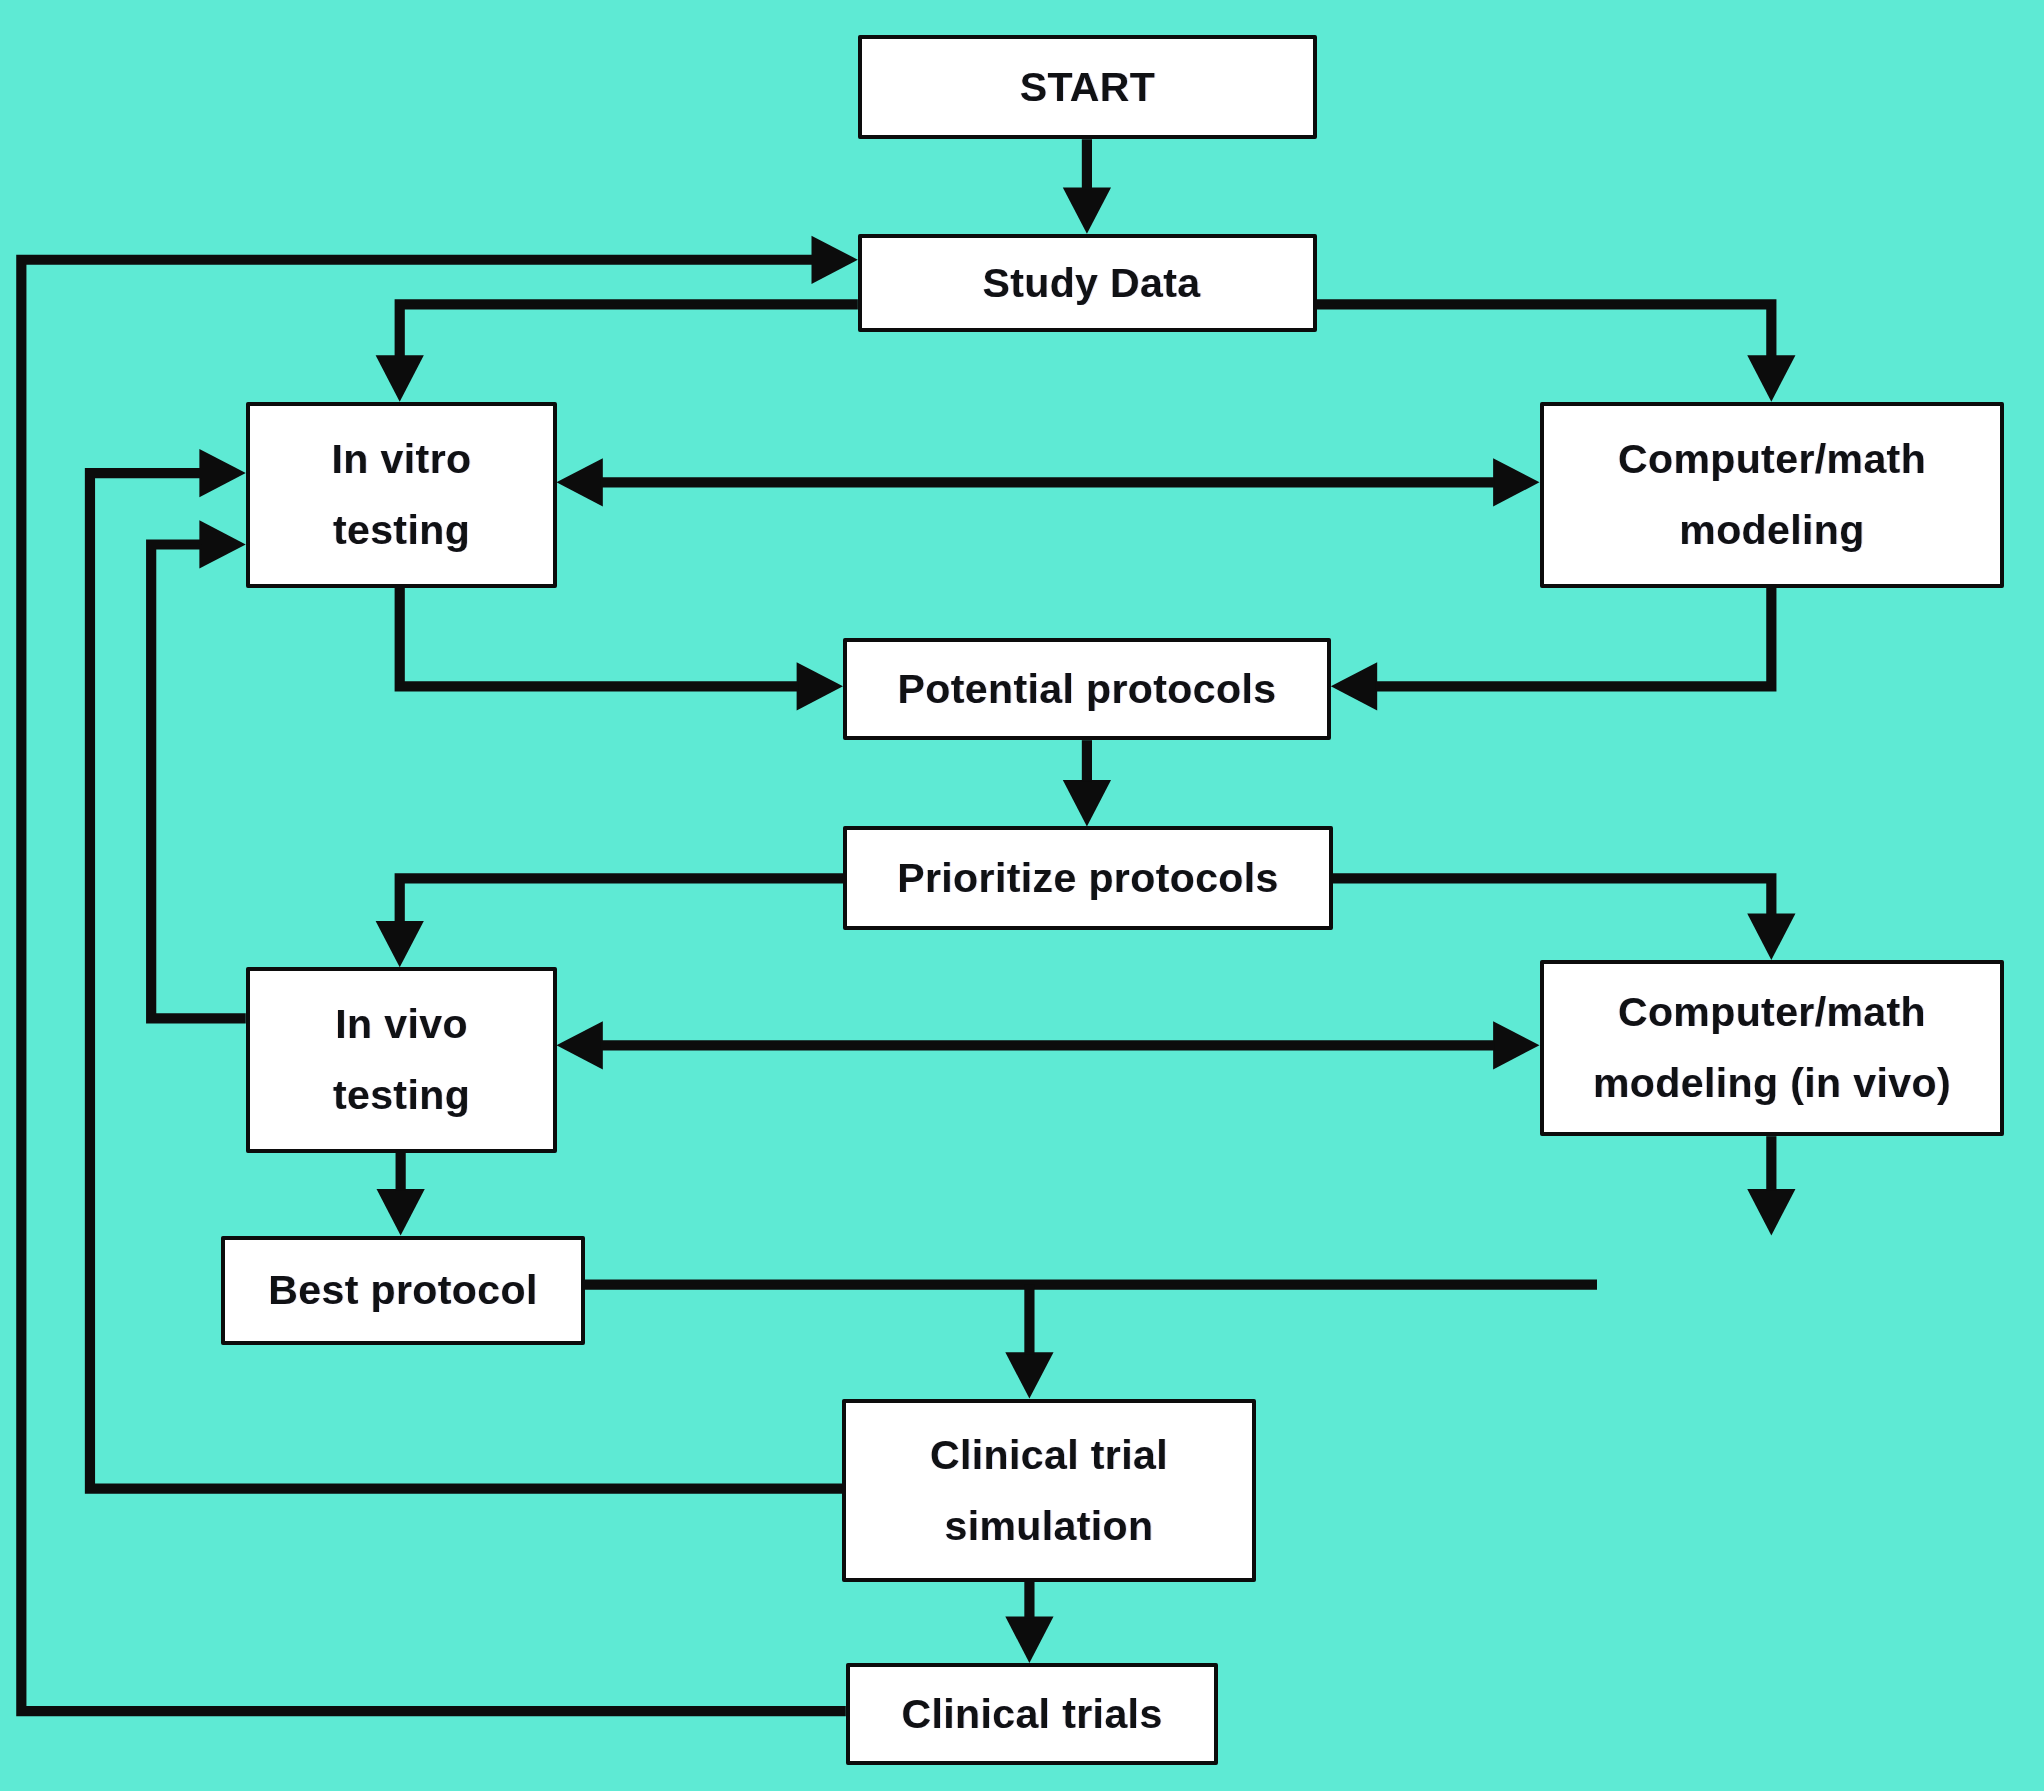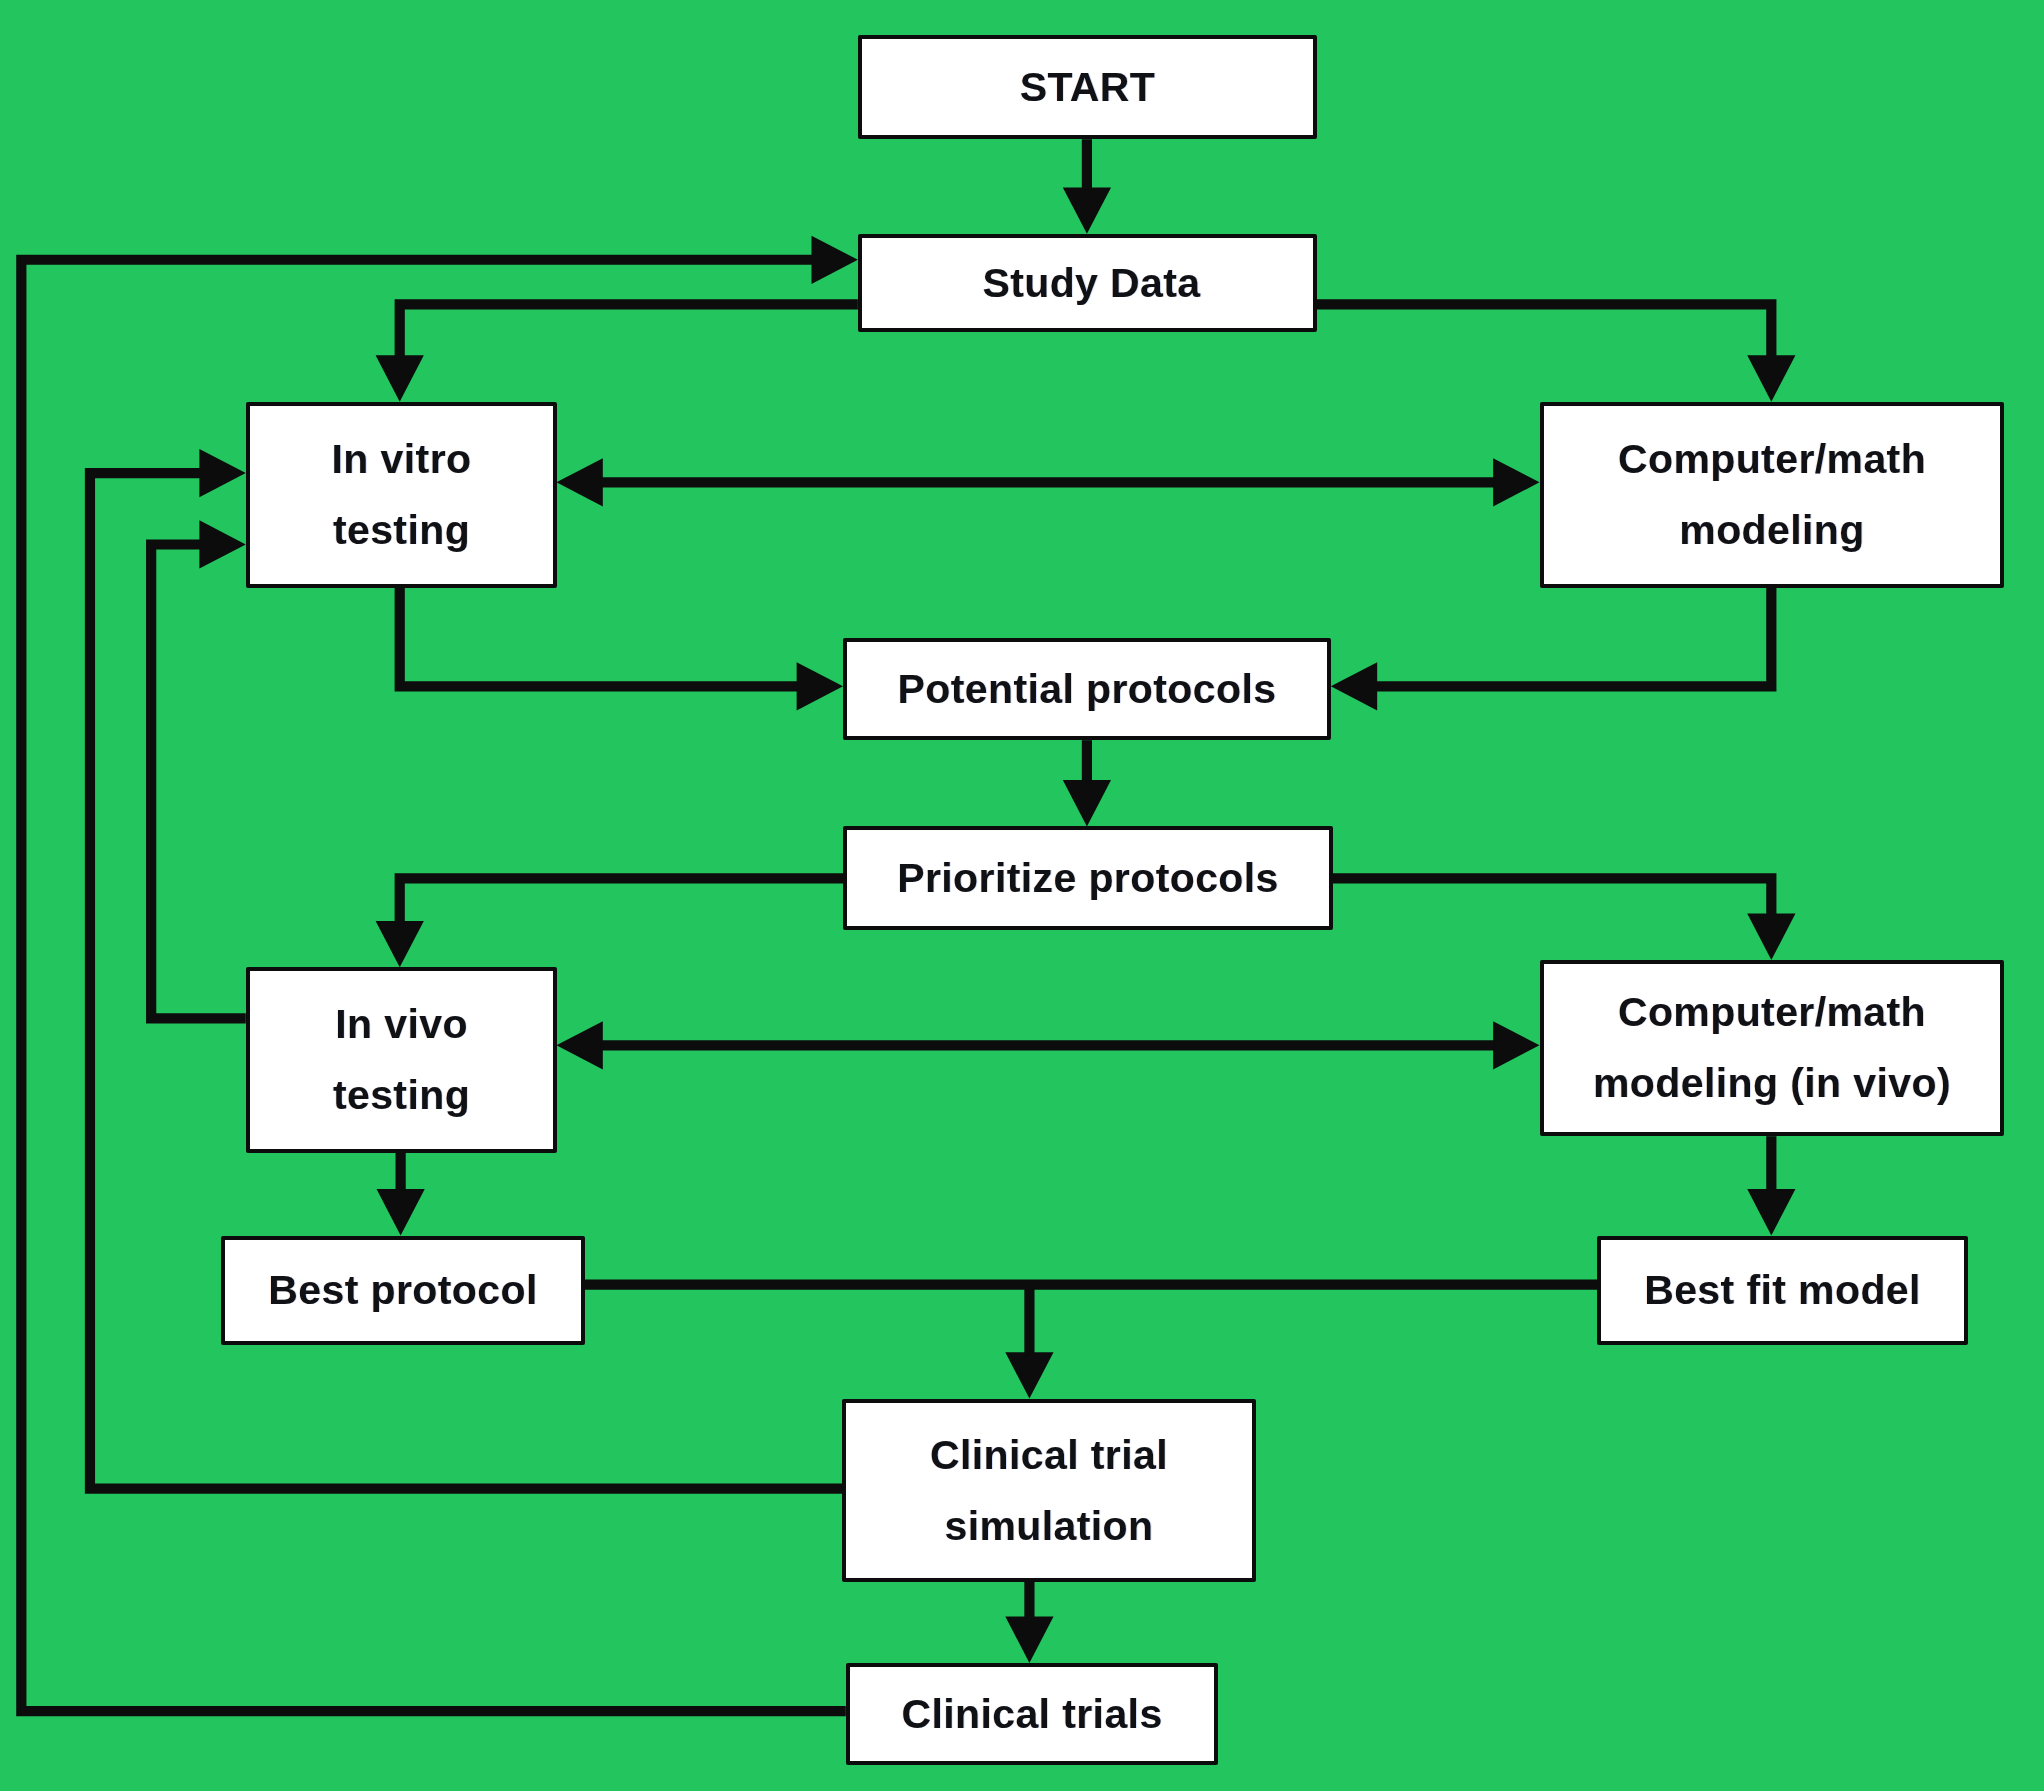--- a/index.html
+++ b/index.html
@@ -28,21 +28,21 @@
     color:#101114;
     line-height:1.72;
     letter-spacing:0.4px;
     white-space:pre-line;
     text-shadow:0.9px 0 0 rgba(0,80,255,0.18), -0.9px 0 0 rgba(255,80,0,0.12);
   }
 </style>
 </head>
 <body>
 
-<div class="canvas" style="background: #22c55e;">
+<div class="canvas" style="background: #5eead4;">
     <svg width="2044" height="1791" viewBox="0 0 2204 1931" class="edges-layer">
       <polygon points="1172,252 1146,202 1198,202" fill="#0c0c0c"></polygon>
       <path d="M1172 150 L1172 204" fill="none" stroke="#0c0c0c" stroke-width="11" stroke-linecap="butt" stroke-linejoin="miter"></path>
       <polygon points="431,433 405,383 457,383" fill="#0c0c0c"></polygon>
       <path d="M925 328 L431 328 L431 385" fill="none" stroke="#0c0c0c" stroke-width="11" stroke-linecap="butt" stroke-linejoin="miter"></path>
       <polygon points="1910,433 1884,383 1936,383" fill="#0c0c0c"></polygon>
       <path d="M1420 328 L1910 328 L1910 385" fill="none" stroke="#0c0c0c" stroke-width="11" stroke-linecap="butt" stroke-linejoin="miter"></path>
       <polygon points="1660,520 1610,546 1610,494" fill="#0c0c0c"></polygon>
       <polygon points="600,520 650,494 650,546" fill="#0c0c0c"></polygon>
       <path d="M648 520 L1612 520" fill="none" stroke="#0c0c0c" stroke-width="11" stroke-linecap="butt" stroke-linejoin="miter"></path>
@@ -99,23 +99,20 @@
       <span class="node-label" style="color: rgb(16, 17, 20);">In vivo
 testing</span>
     </div>
     <div class="node" style="left: 1540px; top: 960px; width: 464px; height: 176px; border-color: rgb(12, 12, 12);">
       <span class="node-label" style="color: rgb(16, 17, 20);">Computer/math
 modeling (in vivo)</span>
     </div>
     <div class="node" style="left: 221px; top: 1236px; width: 364px; height: 109px; border-color: rgb(12, 12, 12);">
       <span class="node-label" style="color: rgb(16, 17, 20);">Best protocol</span>
     </div>
-    <div class="node" style="left: 1597px; top: 1236px; width: 371px; height: 109px; border-color: rgb(12, 12, 12);">
-      <span class="node-label" style="color: rgb(16, 17, 20);">Best fit model</span>
-    </div>
     <div class="node" style="left: 842px; top: 1399px; width: 414px; height: 183px; border-color: rgb(12, 12, 12);">
       <span class="node-label" style="color: rgb(16, 17, 20);">Clinical trial
 simulation</span>
     </div>
     <div class="node" style="left: 846px; top: 1663px; width: 372px; height: 102px; border-color: rgb(12, 12, 12);">
       <span class="node-label" style="color: rgb(16, 17, 20);">Clinical trials</span>
     </div>
   </div>
 
 

